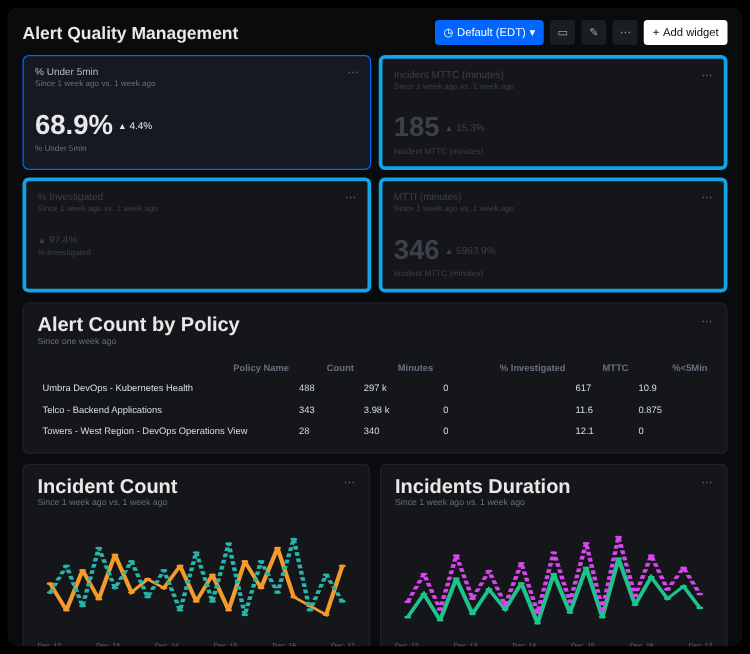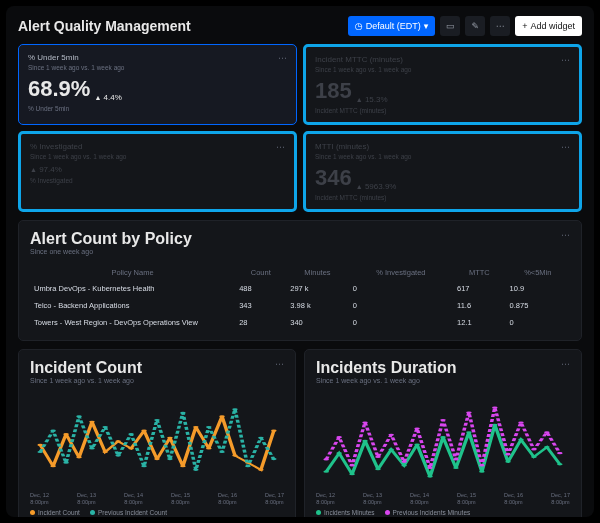--- a/index.html
+++ b/index.html
@@ -11,30 +11,30 @@
 .btn { height:20px; border-radius:3px; border:none; display:flex; align-items:center; padding:0 7px; font-size:9px; cursor:pointer; gap:3px; }
 .btn-primary { background:#0066ff; color:#fff; }
 .btn-icon { background:#1a1d23; color:#9aa0ab; width:20px; padding:0; justify-content:center; }
 .btn-light { background:#fff; color:#111; font-weight:500; }
 .metrics { display:grid; grid-template-columns:repeat(2,1fr); gap:6px; margin-bottom:8px; }
 .metric { background:#14161a; border:3px solid #0ea5e9; border-radius:5px; padding:8px 9px; position:relative; }
 .metric.active { border:1px solid #0066ff; background:#161922; }
 .metric-title { font-size:8px; color:#b5bbc7; display:flex; justify-content:space-between; }
 .metric.dim .metric-title, .metric.dim .metric-sub, .metric.dim .metric-val, .metric.dim .metric-delta, .metric.dim .metric-foot { color:#3d4048; }
 .metric-sub { font-size:6.5px; color:#6a7080; margin-top:1px; }
-.metric-val { font-size:22px; font-weight:600; margin-top:5px; display:flex; align-items:flex-end; gap:4px; }
+.metric-val { font-size:22px; font-weight:600; margin-top:16px; display:flex; align-items:center; gap:4px; }
 .metric-delta { font-size:8px; font-weight:400; }
 .metric-foot { font-size:6.5px; color:#6a7080; margin-top:3px; }
 .dots { color:#6a7080; font-size:9px; cursor:pointer; }
 .panel { background:#14161a; border:1px solid #1f2228; border-radius:5px; padding:9px 11px; margin-bottom:8px; }
 .panel-head { display:flex; justify-content:space-between; margin-bottom:2px; }
 .panel-title { font-size:16px; font-weight:600; }
 .panel-sub { font-size:7px; color:#6a7080; margin-bottom:8px; }
 table { width:100%; border-collapse:collapse; font-size:7.5px; }
-th { color:#6a7080; text-align:center; font-weight:400; padding:3px 4px; }
+th { color:#6a7080; text-align:right; font-weight:700; padding:3px 4px; }
 td { color:#d8dde6; padding:4px 4px; }
 th:first-child,td:first-child { width:38%; }
 .charts { display:grid; grid-template-columns:1fr 1fr; gap:8px; }
 .chart-body { height:95px; position:relative; }
 svg { width:100%; height:100%; }
 .xaxis { display:flex; justify-content:space-between; font-size:5.5px; color:#6a7080; margin-top:3px; }
 .xtick { text-align:center; line-height:1.2; }
 .legend { display:flex; gap:10px; font-size:6.5px; color:#8a909c; margin-top:4px; }
 .legend-item { display:flex; gap:3px; align-items:center; }
 .swatch { width:5px; height:5px; border-radius:50%; }

